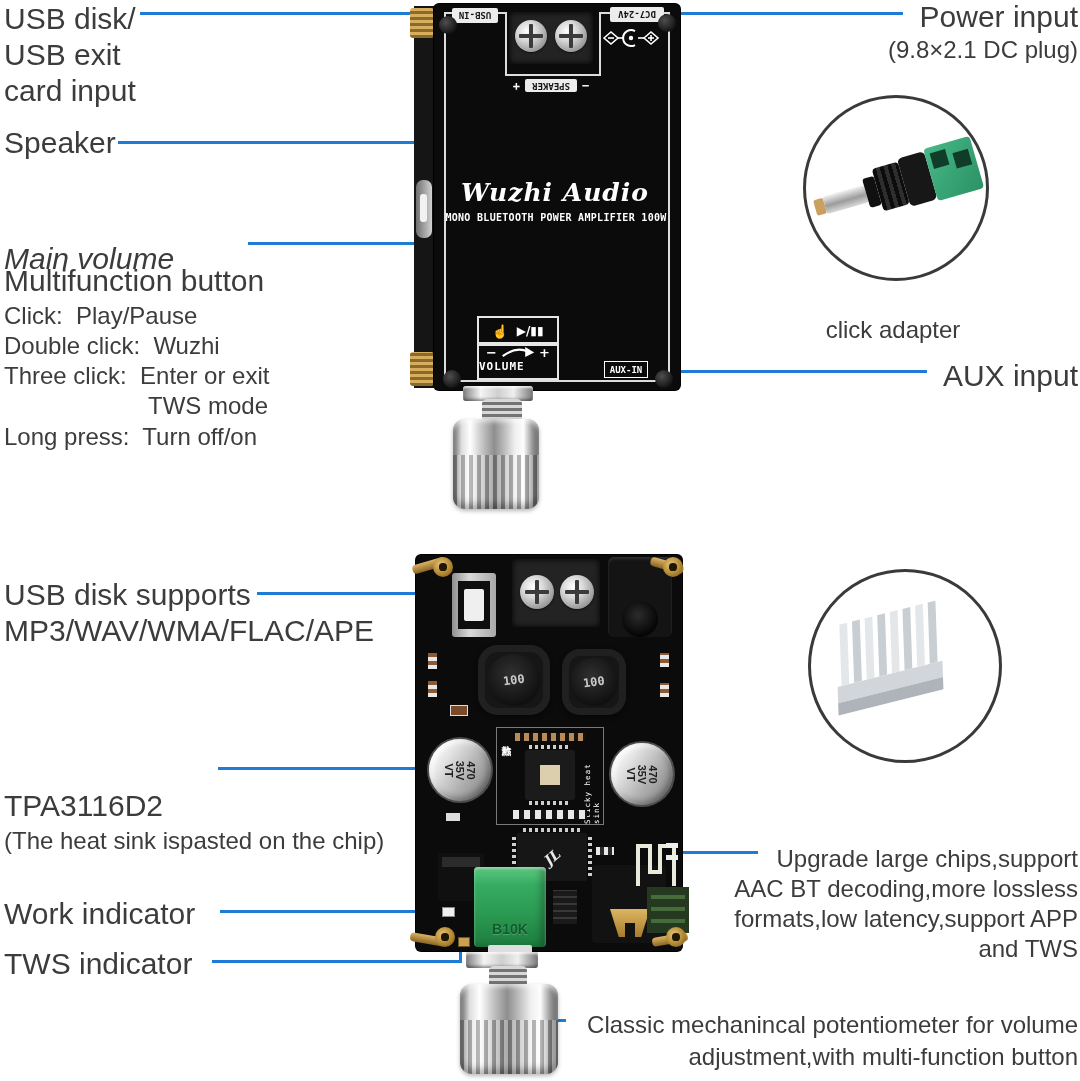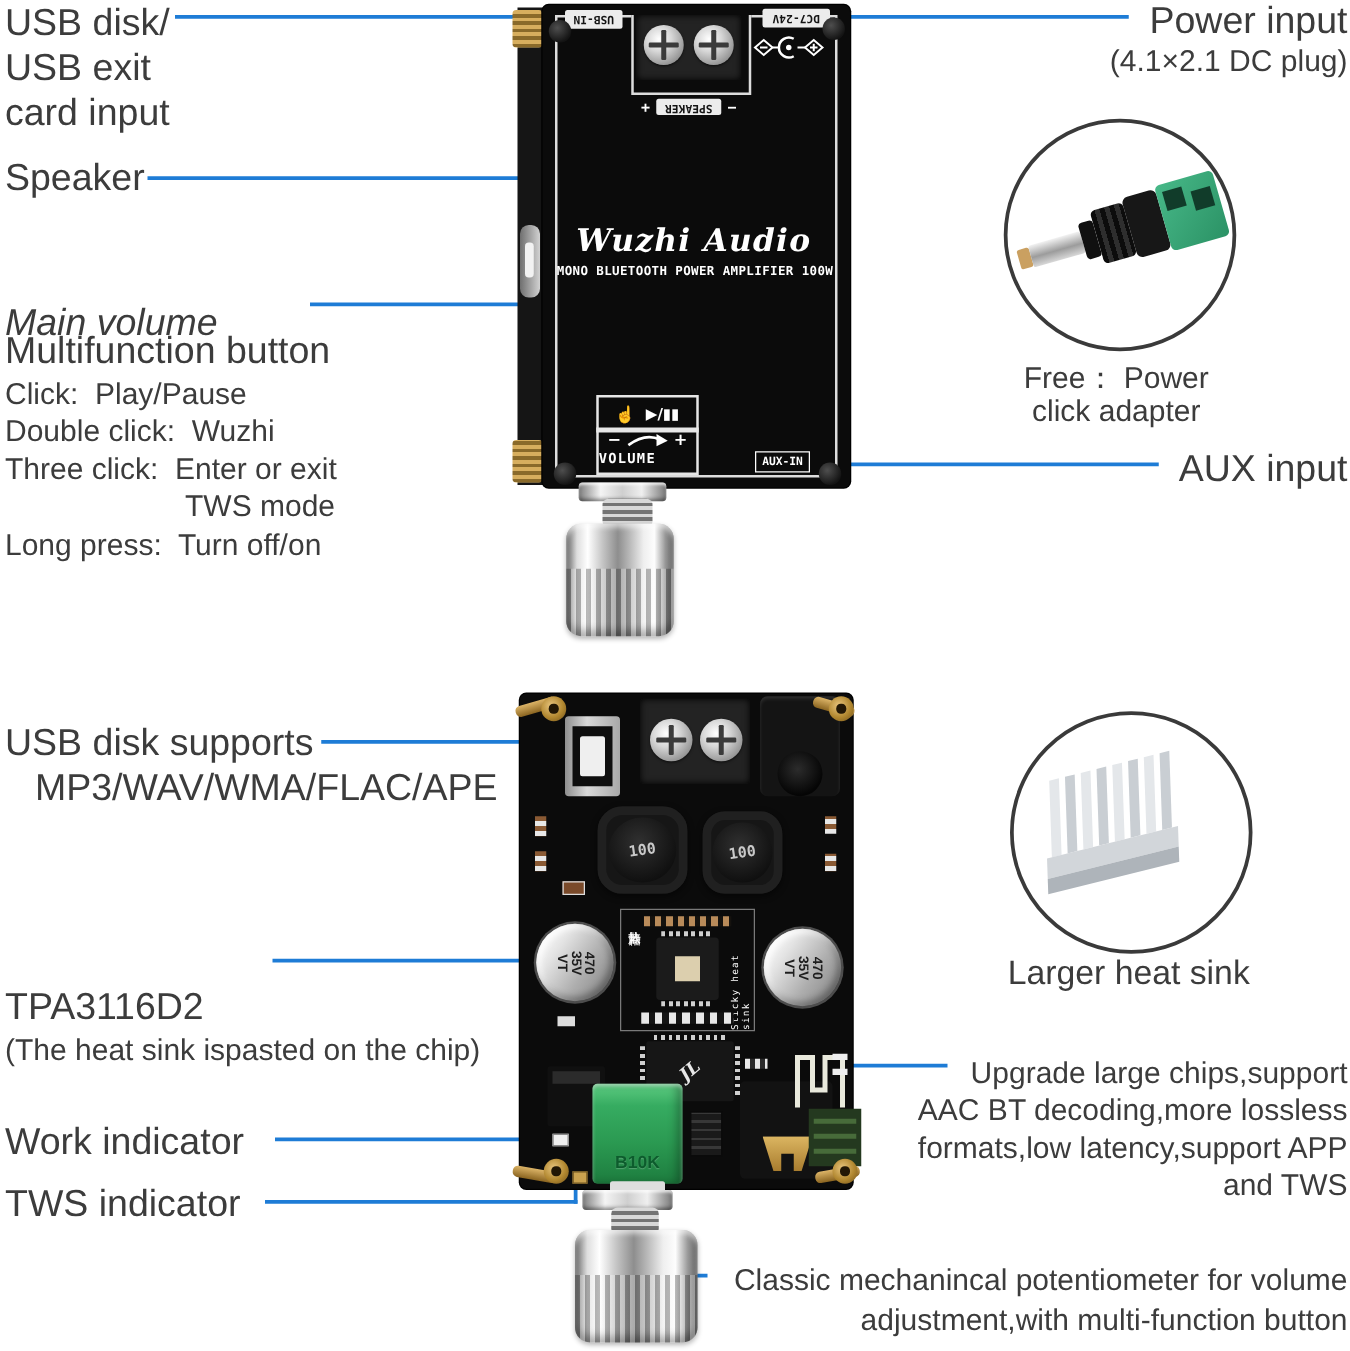--- a/index.html
+++ b/index.html
@@ -87,25 +87,25 @@
 
   <div class="t s30" style="left:4px;top:242px;font-style:italic;">Main volume</div>
   <div class="t s30" style="left:4px;top:264px;">Multifunction button</div>
   <div class="t s24" style="left:4px;top:302px;">Click:  Play/Pause</div>
   <div class="t s24" style="left:4px;top:332px;">Double click:  Wuzhi</div>
   <div class="t s24" style="left:4px;top:362px;">Three click:  Enter or exit</div>
   <div class="t s24" style="left:148px;top:392px;">TWS mode</div>
   <div class="t s24" style="left:4px;top:423px;">Long press:  Turn off/on</div>
 
   <div class="t s30 r" style="right:2px;top:0px;width:300px;">Power input</div>
-  <div class="t s24 r" style="right:2px;top:36px;width:300px;">(4.1×2.1 DC plug)</div>
+  <div class="t s24 r" style="right:2px;top:36px;width:300px;">(9.8×2.1 DC plug)</div>
   <div class="t s30 r" style="right:2px;top:359px;width:250px;">AUX input</div>
 
   <div class="t s30" style="left:4px;top:578px;">USB disk supports</div>
-  <div class="t s30" style="left:4px;top:614px;margin-left:24px;">MP3/WAV/WMA/FLAC/APE</div>
+  <div class="t s30" style="left:4px;top:614px;">MP3/WAV/WMA/FLAC/APE</div>
 
   <div class="t s30" style="left:4px;top:789px;">TPA3116D2</div>
   <div class="t s24" style="left:4px;top:827px;">(The heat sink ispasted on the chip)</div>
 
   <div class="t s30" style="left:4px;top:897px;">Work indicator</div>
   <div class="t s24 r" style="right:2px;top:845px;width:400px;">Upgrade large chips,support</div>
 
   <div class="t s30" style="left:4px;top:947px;">TWS indicator</div>
   <div class="t s24 r" style="right:2px;top:875px;width:400px;">AAC BT decoding,more lossless</div>
   <div class="t s24 r" style="right:2px;top:905px;width:400px;">formats,low latency,support APP</div>
@@ -241,40 +241,38 @@
       <div style="width:46px;height:18px;border-radius:2px;background:linear-gradient(180deg,#f2f2f2,#9c9c9c 55%,#d8d8d8);"></div>
       <div style="width:12px;height:30px;border-radius:3px;background:#101010;"></div>
       <div style="width:28px;height:44px;border-radius:4px;background:repeating-linear-gradient(90deg,#0c0c0c 0 4px,#2e2e2e 4px 8px);"></div>
       <div style="width:30px;height:50px;border-radius:5px;background:#171717;"></div>
       <div style="width:50px;height:54px;border-radius:4px;background:linear-gradient(135deg,#47b888,#2b9265);position:relative;">
         <div class="abs" style="left:5px;top:6px;width:16px;height:16px;background:#113c2a;"></div>
         <div class="abs" style="left:27px;top:12px;width:16px;height:16px;background:#113c2a;"></div>
       </div>
     </div>
   </div>
-  <div class="t s24 c" style="left:793px;top:289px;width:200px;">Free： Power</div>
   <div class="t s24 c" style="left:793px;top:316px;width:200px;">click adapter</div>
 
   <div class="circle-inset" style="left:808px;top:569px;width:188px;height:188px;">
     <svg width="170" height="135" viewBox="0 0 170 135" style="position:absolute;left:8px;top:22px;">
       <g transform="rotate(-14 85 65) skewX(-12)">
         <rect x="34" y="16" width="8" height="60" fill="#e4e7ea"></rect>
         <rect x="47" y="16" width="8" height="60" fill="#c9ced3"></rect>
         <rect x="60" y="16" width="8" height="60" fill="#e4e7ea"></rect>
         <rect x="73" y="16" width="8" height="60" fill="#c9ced3"></rect>
         <rect x="86" y="16" width="8" height="60" fill="#e4e7ea"></rect>
         <rect x="99" y="16" width="8" height="60" fill="#c9ced3"></rect>
         <rect x="112" y="16" width="8" height="60" fill="#e4e7ea"></rect>
         <rect x="125" y="16" width="8" height="60" fill="#c9ced3"></rect>
         <rect x="30" y="76" width="108" height="16" fill="#d2d6da"></rect>
         <rect x="30" y="92" width="108" height="12" fill="#aeb4ba"></rect>
       </g>
     </svg>
   </div>
-  <div class="t s27 c" style="left:803px;top:763px;width:200px;">Larger heat sink</div>
 
   <div class="abs" style="left:410px;top:553px;width:276px;height:402px;">
     <div class="board-face" style="left:6px;top:2px;width:266px;height:396px;">
 
       <div class="abs" style="left:36px;top:18px;width:44px;height:64px;border-radius:3px;background:linear-gradient(90deg,#8f8f8f,#d9d9d9 40%,#a8a8a8);">
         <div class="abs" style="left:6px;top:8px;width:32px;height:48px;background:#0e0e0e;"></div>
         <div class="abs" style="left:12px;top:16px;width:20px;height:32px;border-radius:2px;background:#efefef;"></div>
       </div>
 
       <div class="terms" style="left:96px;top:4px;width:88px;height:68px;">

